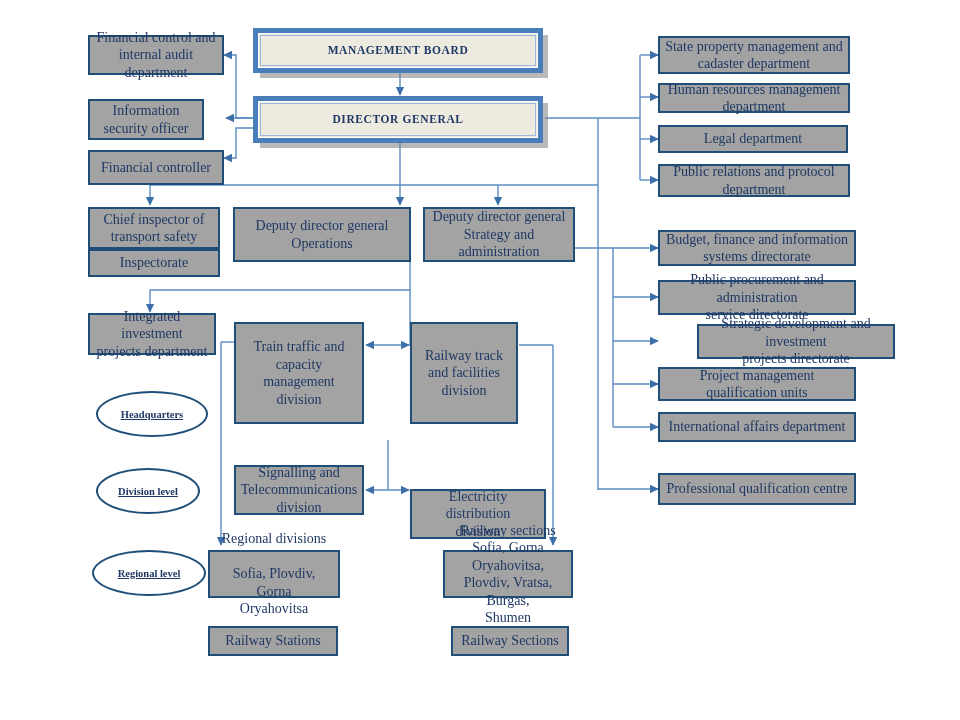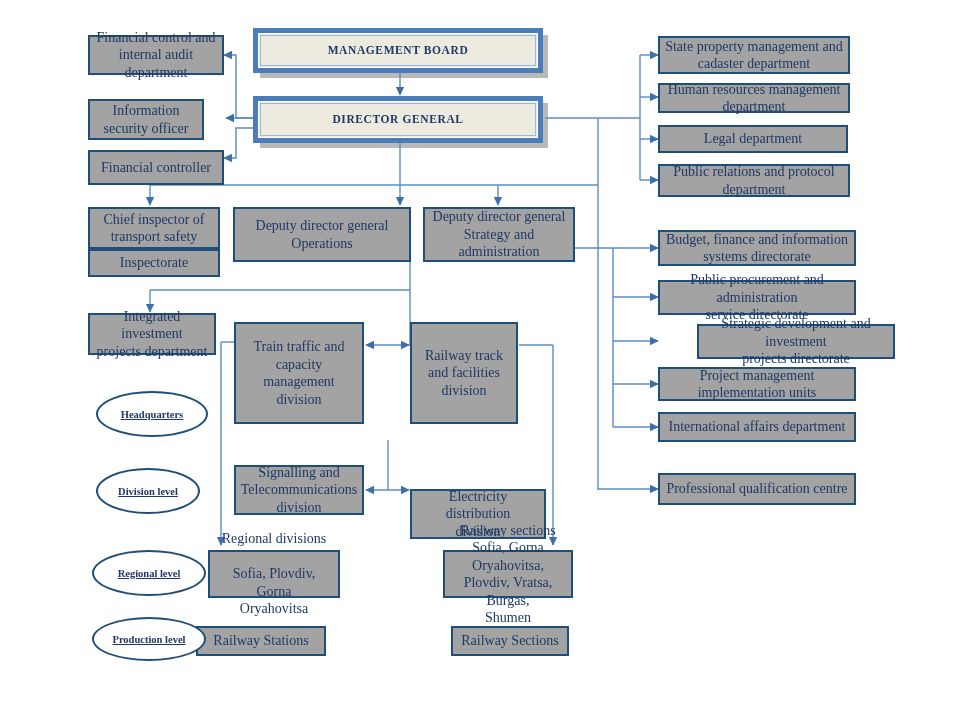--- a/index.html
+++ b/index.html
@@ -208,21 +208,21 @@
 service directorate</span>
   </div>
 
   <div class="node" style="left:658px;top:324px;width:198px;height:35px;margin-left:39px;">
     <span class="lbl">Strategic development and investment
 projects directorate</span>
   </div>
 
   <div class="node" style="left:658px;top:367px;width:198px;height:34px;">
     <span class="lbl">Project management
-implementation units</span>
+qualification units</span>
   </div>
 
   <div class="node" style="left:658px;top:412px;width:198px;height:30px;">
     <span class="lbl">International affairs department</span>
   </div>
 
   <div class="node" style="left:658px;top:473px;width:198px;height:32px;">
     <span class="lbl">Professional qualification centre</span>
   </div>
 
@@ -261,37 +261,34 @@
 Oryahovitsa</span>
   </div>
 
   <div class="node thick" style="left:443px;top:550px;width:130px;height:48px;">
     <span class="lbl">Railway sections
 Sofia, Gorna Oryahovitsa,
 Plovdiv, Vratsa, Burgas,
 Shumen</span>
   </div>
 
-  <div class="node thick" style="left:196px;top:626px;width:130px;height:30px;align-items:center;">
+  <div class="node thick" style="left:208px;top:626px;width:130px;height:30px;align-items:center;">
     <span class="lbl">Railway Stations</span>
   </div>
 
   <div class="node thick" style="left:451px;top:626px;width:118px;height:30px;">
     <span class="lbl">Railway Sections</span>
   </div>
 
   <div class="ellipse" style="left:96px;top:391px;width:112px;height:46px;">
     <span class="lbl">Headquarters</span>
   </div>
 
   <div class="ellipse" style="left:96px;top:468px;width:104px;height:46px;">
     <span class="lbl">Division level</span>
   </div>
 
   <div class="ellipse" style="left:92px;top:550px;width:114px;height:46px;">
     <span class="lbl">Regional level</span>
   </div>
 
-  <div class="ellipse" style="left:92px;top:617px;width:114px;height:44px;">
-    <span class="lbl">Production level</span>
-  </div>
 
 </div>
 
 </body></html>

